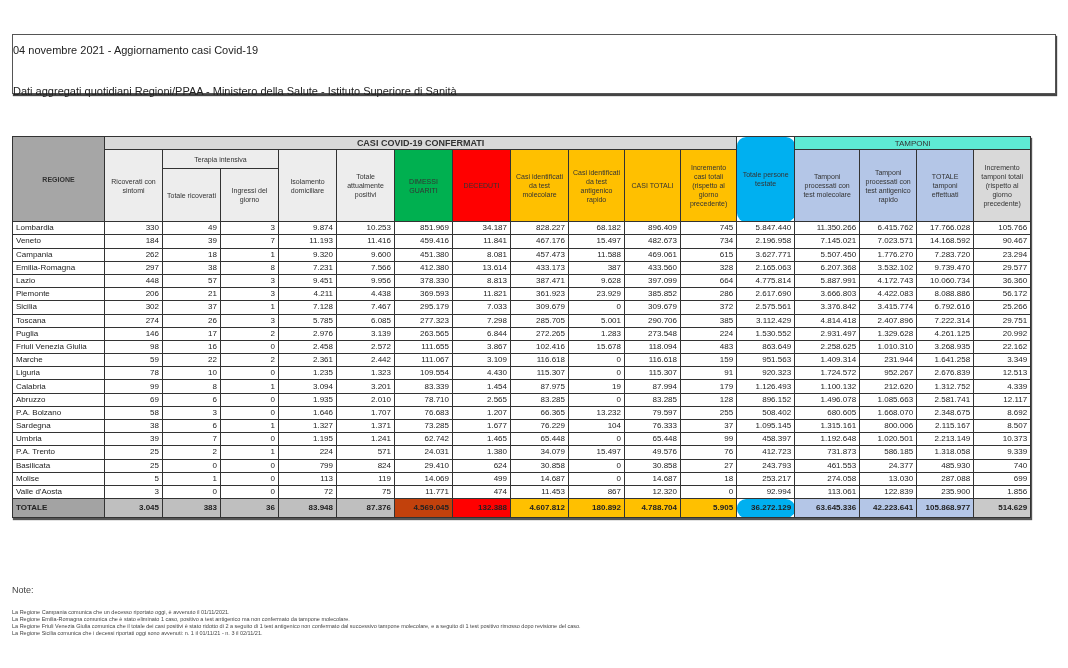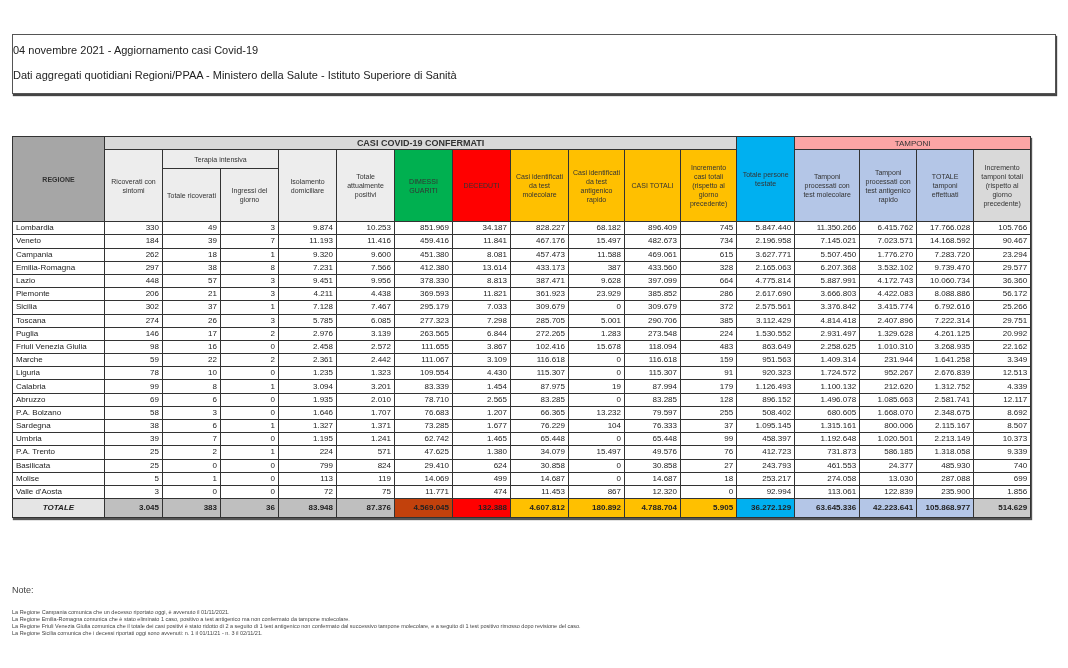--- a/index.html
+++ b/index.html
@@ -1,42 +1,42 @@
 <!DOCTYPE html>
 <html><head>
 <meta charset="utf-8">
 <style>
   html, body { margin:0; padding:0; background:#ffffff; }
   body { width:1068px; height:668px; position:relative; overflow:hidden; font-family:"Liberation Sans", sans-serif; color:#222; }
   .titlebox { position:absolute; left:12px; top:34px; width:1042px; height:58px; border:1px solid #555; box-shadow:1px 2px 1px #444; background:#fff; }
   .titlebox .t1 { font-size:11px; margin-top:9px; }
-  .titlebox .t2 { font-size:11px; margin-top:13px; }
+  .titlebox .t2 { font-size:11px; margin-top:29px; }
   table.main { position:absolute; left:12px; top:136px; width:947px; border-collapse:collapse; font-size:8px; table-layout:fixed; box-shadow:1px 2px 1px #555; }
   table.main td, table.main th { border:1px solid #333; padding:0 3px; height:12.2px; line-height:10px; overflow:hidden; white-space:nowrap; }
   table.main th { font-weight:normal; white-space:normal; text-align:center; line-height:9px; font-size:7px; color:#333; }
   th.grp { background:#d9d9d9; font-weight:bold !important; font-size:9px !important; height:18px; }
-  th.tgrp { background:#fca5a5; font-weight:normal; font-size:8px !important;margin-top:48px; }
+  th.tgrp { background:#5eead4; font-weight:normal; font-size:8px !important;margin-top:48px; }
   th.reg { background:#a6a6a6; font-weight:bold !important; }
   th.lg { background:#ededed; }
   th.green, td.green { background:#00b050; }
   th.red, td.red { background:#ff0000; }
   th.orange, td.orange { background:#ffc000; }
-  th.cyan, td.cyan { background:#00b0f0; }
+  th.cyan, td.cyan { background:#00b0f0;border-radius:9px; }
   th.lblue, td.lblue { background:#b4c6e7; }
   th.gray, td.gray { background:#d9d9d9; }
   td.num { text-align:right; }
   td.name { text-align:left; }
   tr.total td { height:18px; font-weight:bold; background:#bfbfbf; }
   tr.total td.green { background:#c2410c;padding-left:8px; }
   tr.total td.red { background:#ff0000; }
   tr.total td.orange { background:#ffc000; }
   tr.total td.cyan { background:#00b0f0; }
   tr.total td.lblue { background:#b4c6e7; }
   tr.total td.gray { background:#c9c9c9; }
-  tr.total td.label { text-align:center; background:#e5e5e5;font-style:italic; }
+  tr.total td.label { background:#a3a3a3; }
   .notes { position:absolute; left:12px; top:585px; font-size:8px; color:#444; }
   .notes .title { font-size:9px; margin-bottom:14px; }
   .notes .line { font-size:5.5px; line-height:7px; white-space:nowrap; }
 </style>
 </head>
 <body>
 
 <div class="titlebox">
   <div class="t1">04 novembre 2021 - Aggiornamento casi Covid-19</div>
   <div class="t2">Dati aggregati quotidiani Regioni/PPAA - Ministero della Salute - Istituto Superiore di Sanità</div>
@@ -414,21 +414,21 @@
         <td class="num">2.213.149</td>
         <td class="num">10.373</td>
       </tr>
       <tr>
         <td class="name">P.A. Trento</td>
         <td class="num">25</td>
         <td class="num">2</td>
         <td class="num">1</td>
         <td class="num">224</td>
         <td class="num">571</td>
-        <td class="num">47.625</td>
+        <td class="num">24.031</td>
         <td class="num">1.380</td>
         <td class="num">34.079</td>
         <td class="num">15.497</td>
         <td class="num">49.576</td>
         <td class="num">76</td>
         <td class="num">412.723</td>
         <td class="num">731.873</td>
         <td class="num">586.185</td>
         <td class="num">1.318.058</td>
         <td class="num">9.339</td>

